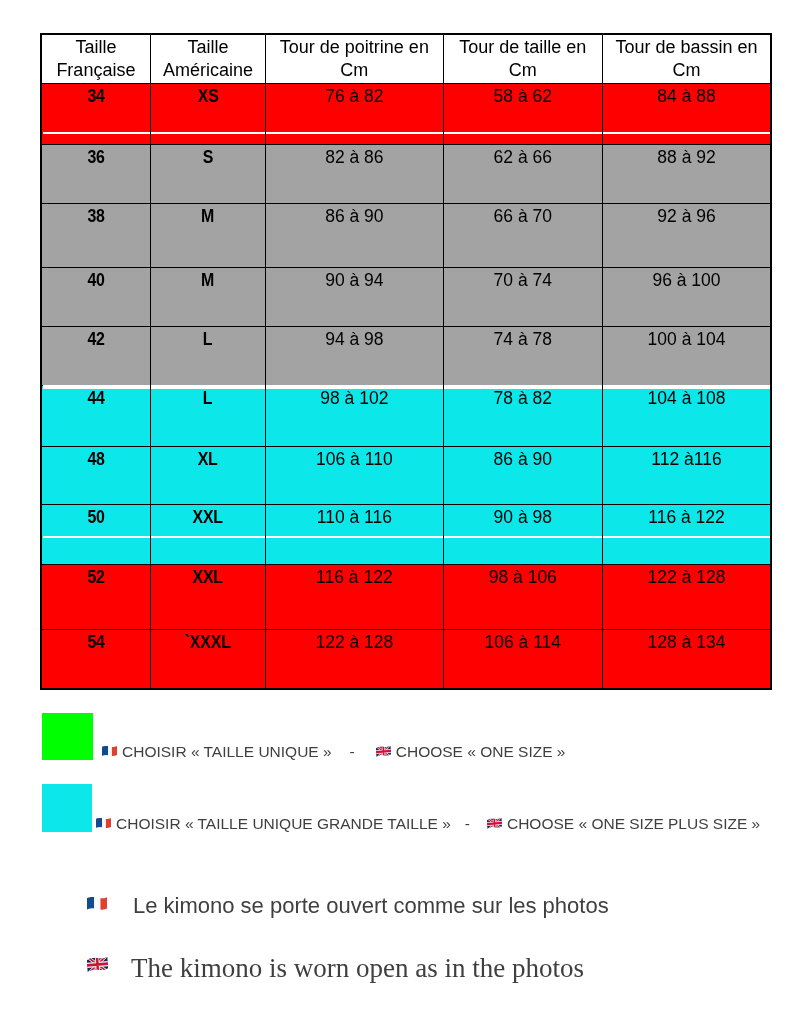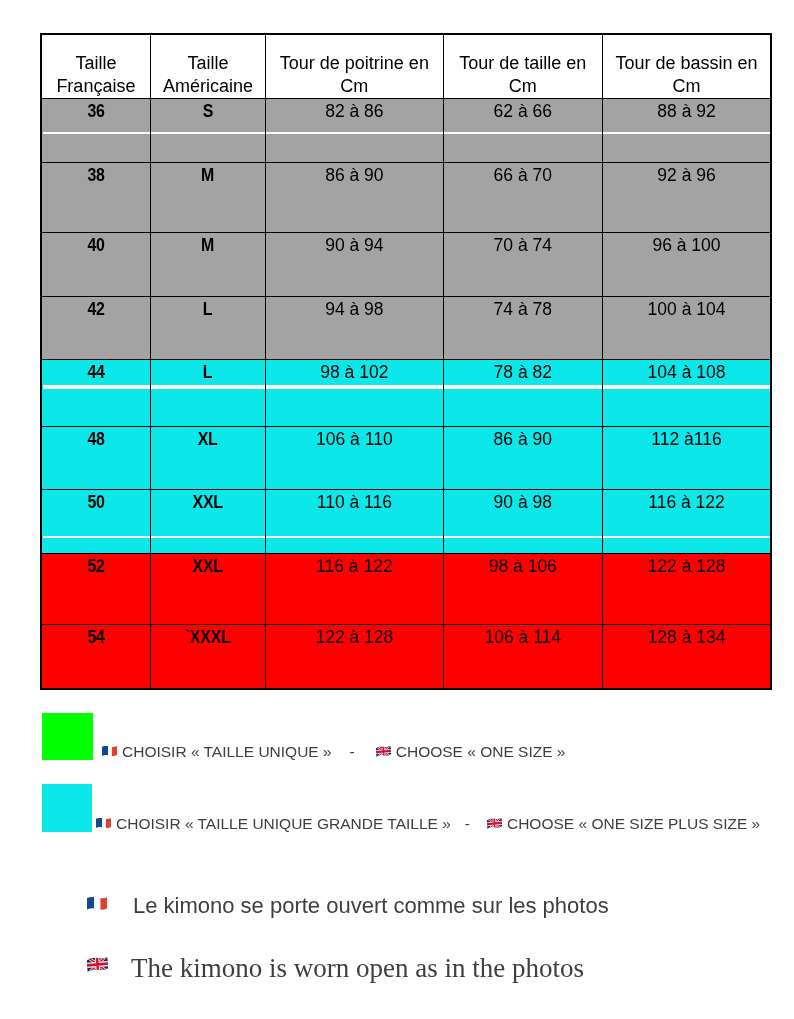--- a/index.html
+++ b/index.html
@@ -30,21 +30,21 @@
     text-align:center;
     vertical-align:top;
     color:#000;
   }
   .size-table { height:657px; }
   .size-table td.hdr-cell {
     background:#ffffff;
     font-weight:400;
     font-size:18px;
     line-height:23px;
-    padding-top:17px;
+    padding-top:1px;
   }
   .size-table td.c-size { font-weight:700; font-size:18.5px; line-height:20px; padding-top:2px; letter-spacing:-0.2px; }
   .size-table td.c-size > span { display:inline-block; transform:scaleX(0.86); transform-origin:center; }
   .size-table td.c-meas { font-weight:400; font-size:17.5px; line-height:22px; padding-top:1px; }
 
   .r-red  td { background:#ff0000; }
   .r-grn  td { background:#00ff00; }
   .r-cyn  td { background:#0ce8ea; }
   .swatch { position:absolute; }
   .legend-text {
@@ -99,20 +99,27 @@
     <thead>
       <tr style="height:49.5px">
         <td class="hdr-cell">Taille Française</td>
         <td class="hdr-cell">Taille Américaine</td>
         <td class="hdr-cell">Tour de poitrine en Cm</td>
         <td class="hdr-cell">Tour de taille en Cm</td>
         <td class="hdr-cell">Tour de bassin en Cm</td>
       </tr>
     </thead>
     <tbody id="tbody">
+        <tr class="r-red" style="height: 51px;">
+          <td class="c-size"><span>34</span></td>
+          <td class="c-size"><span>XS</span></td>
+          <td class="c-meas">76 à 82</td>
+          <td class="c-meas">58 à 62</td>
+          <td class="c-meas">84 à 88</td>
+        </tr>
         <tr class="r-grn" style="height: 50px;">
           <td class="c-size"><span>36</span></td>
           <td class="c-size"><span>S</span></td>
           <td class="c-meas">82 à 86</td>
           <td class="c-meas">62 à 66</td>
           <td class="c-meas">88 à 92</td>
         </tr>
         <tr class="r-grn" style="height: 54px;">
           <td class="c-size"><span>38</span></td>
           <td class="c-size"><span>M</span></td>

